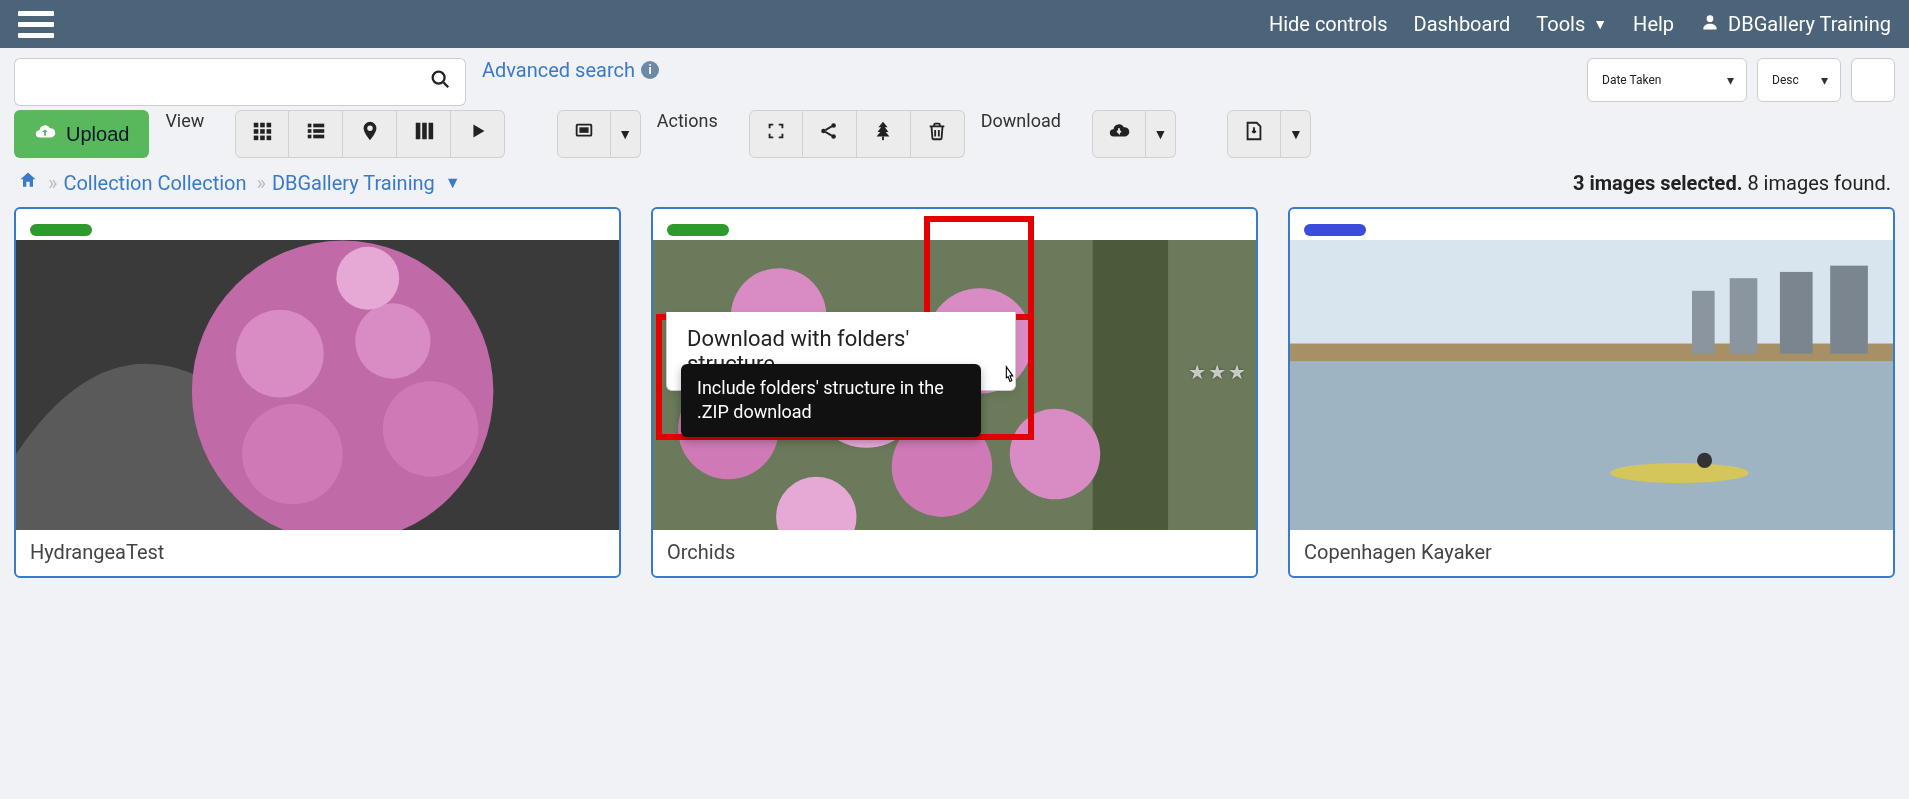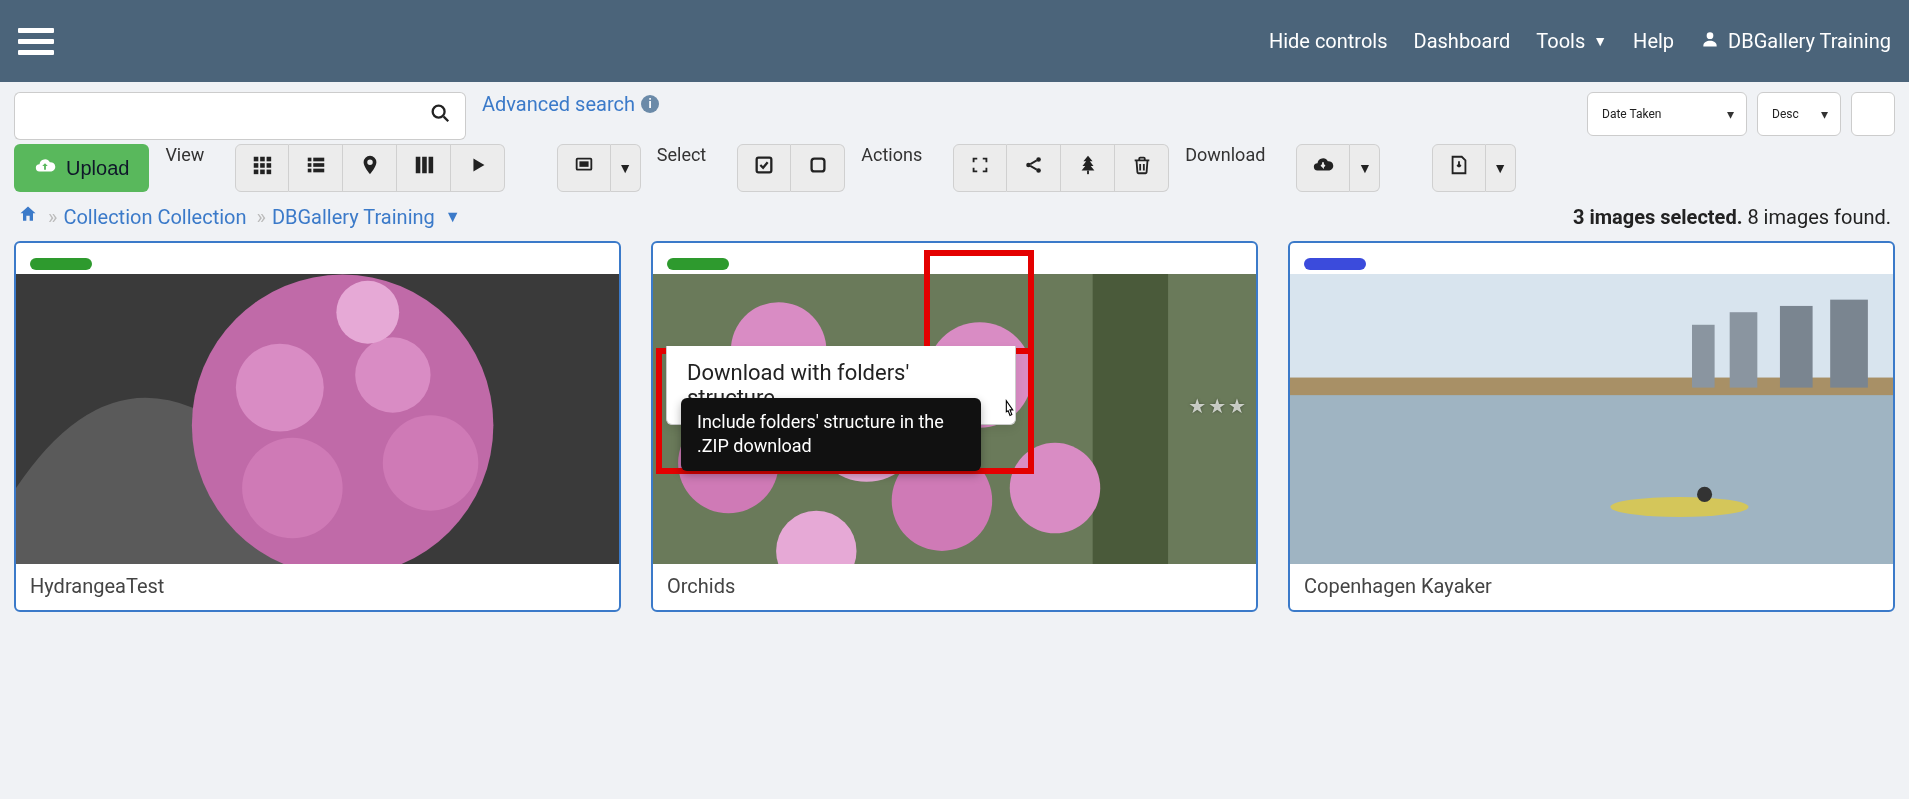--- a/index.html
+++ b/index.html
@@ -1,18 +1,18 @@
 <!DOCTYPE html>
 <html><head>
 <meta charset="utf-8">
 <style>
   * { box-sizing: border-box; }
   html, body { margin: 0; padding: 0; font-family: -apple-system, BlinkMacSystemFont, "Segoe UI", Roboto, Arial, sans-serif; font-size: 16px; background: #f0f2f5; color: #222; }
   
-  .topbar { background: #4b647a; color: #fff; height: 82px; display: flex; align-items: center; padding: 0 18px; }
+  .topbar { background: #4b647a; color: #fff; height: 48px; display: flex; align-items: center; padding: 0 18px; }
   .hamburger { display: inline-flex; flex-direction: column; justify-content: center; gap: 6px; width: 36px; height: 36px; cursor: pointer; }
   .hamburger span { display: block; height: 5px; background: #fff; border-radius: 1px; }
   .topnav { margin-left: auto; display: flex; align-items: center; gap: 26px; font-size: 20px; }
   .topnav .item { cursor: pointer; display: inline-flex; align-items: center; gap: 8px; }
   .topnav .caret { font-size: 14px; }
   .user-icon { display: inline-block; }
 
   
   .row1 { padding: 10px 14px 0 14px; display: flex; align-items: flex-start; }
   .searchwrap { display: flex; }
@@ -206,36 +206,20 @@
               <rect x="4" y="5" width="16" height="12" rx="1" fill="none" stroke="#222" stroke-width="2"></rect>
               <rect x="7" y="8" width="10" height="6" fill="#222"></rect>
             </svg></span>
         </button>
       <button class="tbtn split-drop">
           <span>▼</span>
         </button>
     </div>
   </div>
 
-  <div class="group">
-    <div class="group-label">Select</div>
-    <div class="btnrow">
-      <button class="tbtn">
-          <span><svg viewBox="0 0 24 24" fill="none" stroke="#222" stroke-width="2.5">
-              <rect x="4" y="4" width="16" height="16" rx="2"></rect>
-              <path d="M8 12l3 3 5-6"></path>
-            </svg></span>
-        </button>
-      <button class="tbtn">
-          <span><svg viewBox="0 0 24 24" fill="none" stroke="#222" stroke-width="2.5">
-              <rect x="5" y="5" width="14" height="14" rx="3"></rect>
-            </svg></span>
-        </button>
-    </div>
-  </div>
 
   <div class="group">
     <div class="group-label">Actions</div>
     <div class="btnrow">
       <button class="tbtn">
           <span><svg viewBox="0 0 24 24" fill="#222">
               <path d="M4 4h5v2H6v3H4zM15 4h5v5h-2V6h-3zM4 15h2v3h3v2H4zM18 15h2v5h-5v-2h3z"></path>
             </svg></span>
         </button>
       <button class="tbtn">

